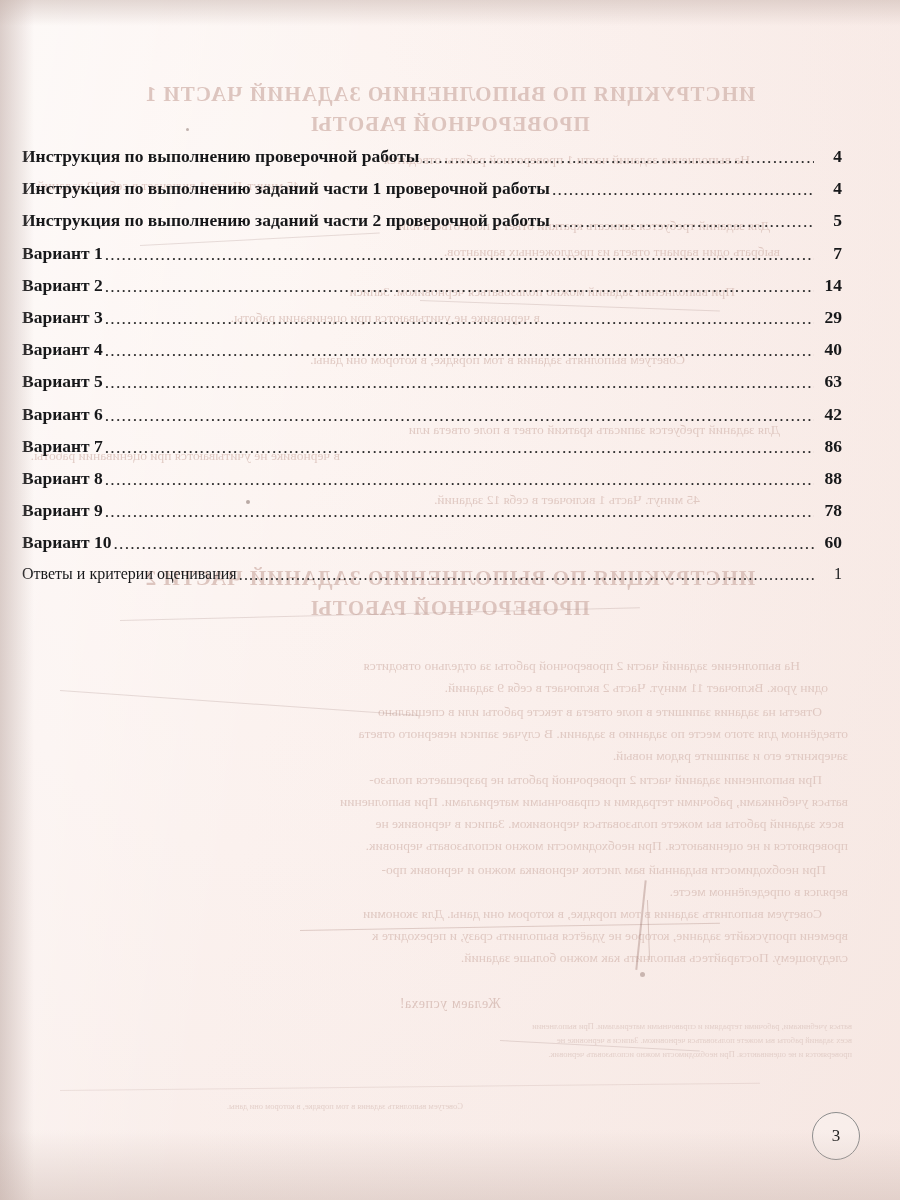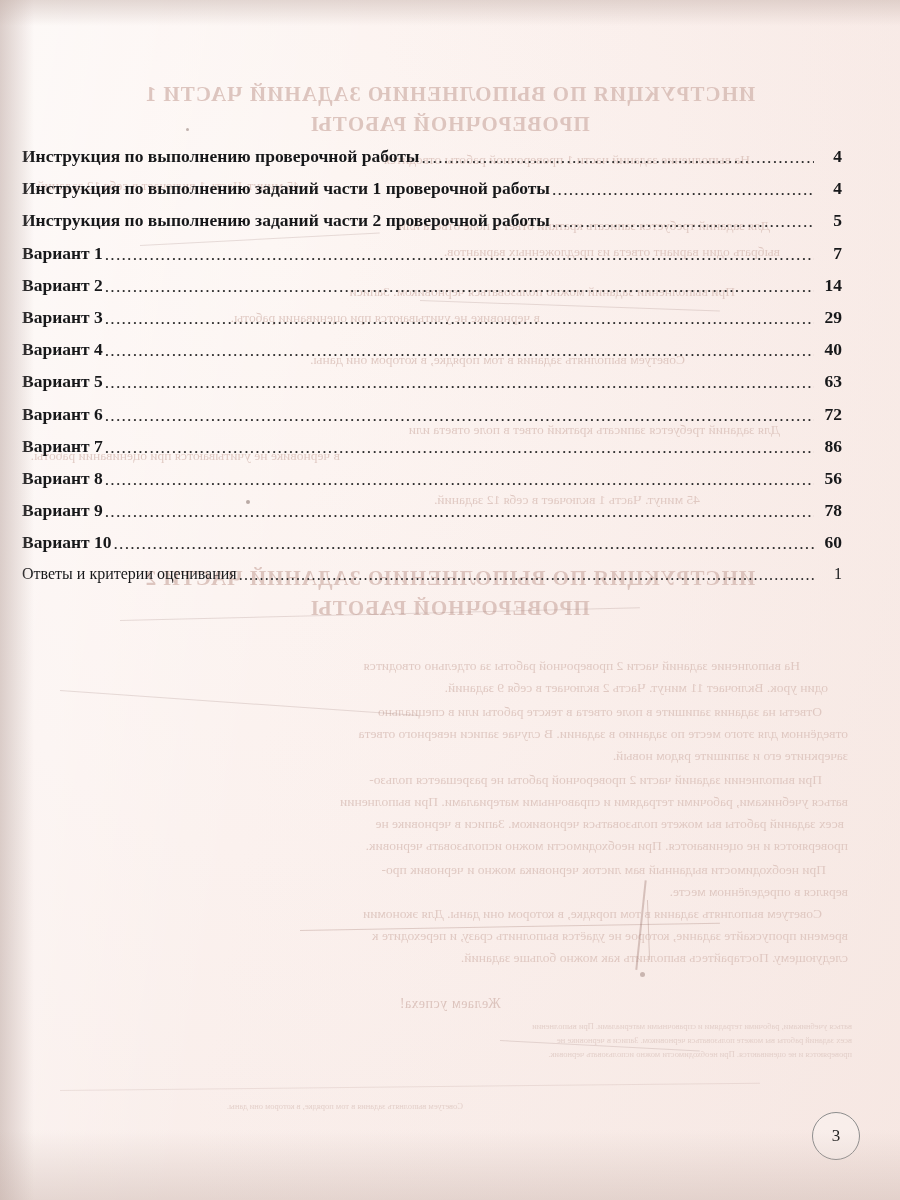--- a/index.html
+++ b/index.html
@@ -298,33 +298,33 @@
 
       <div class="toc-row bold">
         <span class="label">Вариант 5</span>
         <span class="dots"></span>
         <span class="page-num">63</span>
       </div>
 
       <div class="toc-row bold">
         <span class="label">Вариант 6</span>
         <span class="dots"></span>
-        <span class="page-num">72</span>
+        <span class="page-num">42</span>
       </div>
 
       <div class="toc-row bold">
         <span class="label">Вариант 7</span>
         <span class="dots"></span>
         <span class="page-num">86</span>
       </div>
 
       <div class="toc-row bold">
         <span class="label">Вариант 8</span>
         <span class="dots"></span>
-        <span class="page-num">56</span>
+        <span class="page-num">88</span>
       </div>
 
       <div class="toc-row bold">
         <span class="label">Вариант 9</span>
         <span class="dots"></span>
         <span class="page-num">78</span>
       </div>
 
       <div class="toc-row bold">
         <span class="label">Вариант 10</span>

